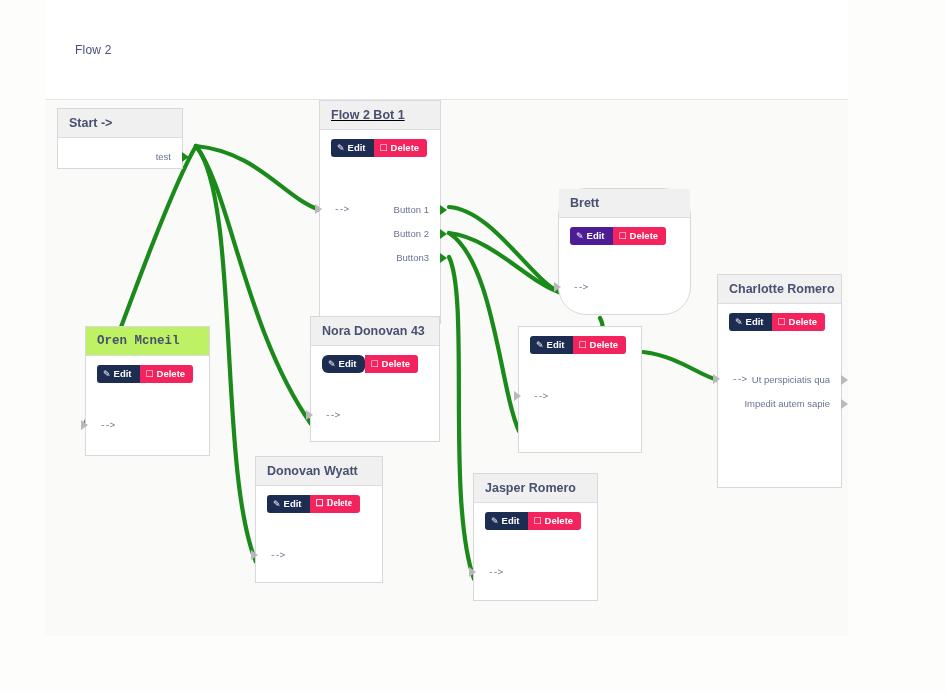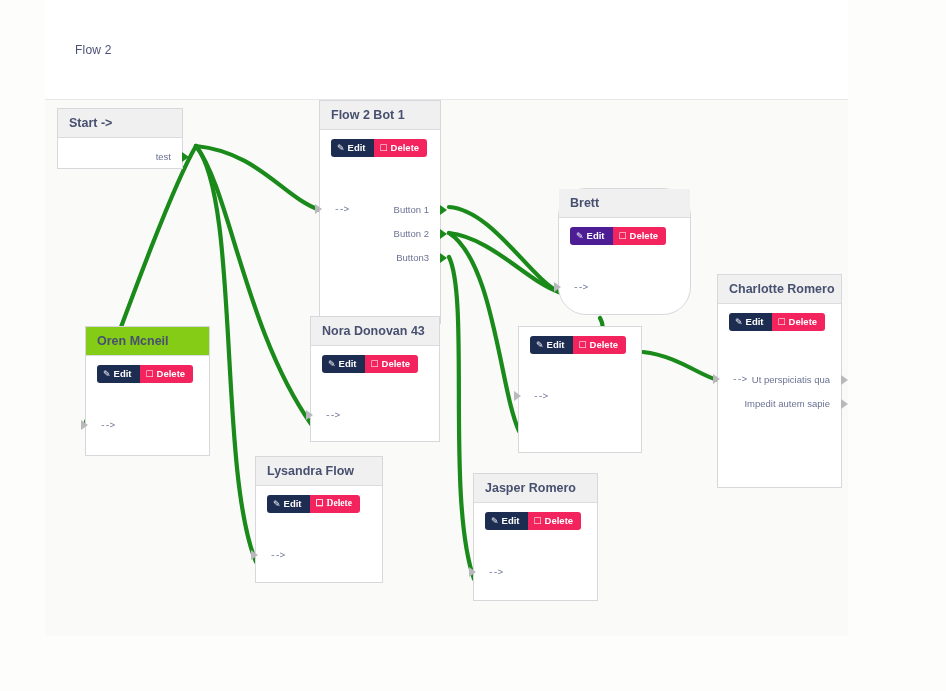--- a/index.html
+++ b/index.html
@@ -80,52 +80,52 @@
 
   <div id="nodes">
       <div class="node" style="left: 57px; top: 108px; width: 126px; height: 61px;">
         <div class="node-head" style="background: rgb(240, 240, 240); color: rgb(72, 80, 111);">Start -&gt;</div>
         <div class="node-body">
           <div class="ports" style="top: 12px;">
             <div class="port out" style="color: rgb(107, 114, 147);"><span>test</span><span class="tri out"></span></div>
           </div>
         </div>
       </div>
-      <div class="node" style="left: 319px; top: 100px; width: 122px; height: 224px;">
+      <div class="node" style="left: 319px; top: 100px; width: 122px; height: 224px; text-decoration: underline;">
         <div class="node-head" style="background: rgb(240, 240, 240); color: rgb(72, 80, 111);">Flow 2 Bot 1</div>
         <div class="node-body">
           <div class="btnrow"><span class="btn btn-edit" style="background: rgb(29, 45, 82);"><span class="gly">✎</span><span>Edit</span></span><span class="btn btn-del" style="background: rgb(243, 36, 93);"><span class="gly">☐</span><span>Delete</span></span></div>
           <div class="ports" style="top: 72px; position: absolute;">
             <div class="port in" style="color: rgb(107, 114, 147);"><span class="tri in"></span><span class="arrowtxt">--&gt;</span></div>
             <div class="port out" style="margin-top: -14px; color: rgb(107, 114, 147);"><span>Button 1</span><span class="tri out"></span></div>
             <div class="port out" style="margin-top: 10px; color: rgb(107, 114, 147);"><span>Button 2</span><span class="tri out"></span></div>
             <div class="port out" style="margin-top: 10px; color: rgb(107, 114, 147);"><span>Button3</span><span class="tri out"></span></div>
           </div>
         </div>
       </div>
       <div class="node" style="left: 85px; top: 326px; width: 125px; height: 130px;">
-        <div class="node-head" style="background: #84cc16; color: rgb(72, 80, 111);">Oren Mcneil</div>
+        <div class="node-head" style="background: #bef264; color: rgb(72, 80, 111); font-family: Liberation Mono, monospace;">Oren Mcneil</div>
         <div class="node-body">
           <div class="btnrow"><span class="btn btn-edit" style="background: rgb(29, 45, 82);"><span class="gly">✎</span><span>Edit</span></span><span class="btn btn-del" style="background: rgb(243, 36, 93);"><span class="gly">☐</span><span>Delete</span></span></div>
           <div class="ports" style="top: 62px;">
             <div class="port in" style="color: rgb(107, 114, 147);"><span class="tri in"></span><span class="arrowtxt">--&gt;</span></div>
           </div>
         </div>
       </div>
       <div class="node" style="left: 310px; top: 316px; width: 130px; height: 126px;">
         <div class="node-head" style="background: rgb(240, 240, 240); color: rgb(72, 80, 111);">Nora Donovan 43</div>
         <div class="node-body">
-          <div class="btnrow"><span class="btn btn-edit" style="background: rgb(29, 45, 82);"><span class="gly">✎</span><span>Edit</span></span><span class="btn btn-del" style="background: rgb(243, 36, 93);"><span class="gly">☐</span><span>Delete</span></span></div>
+          <div class="btnrow"><span class="btn btn-edit" style="background: rgb(29, 45, 82); border-radius: 6px;"><span class="gly">✎</span><span>Edit</span></span><span class="btn btn-del" style="background: rgb(243, 36, 93);"><span class="gly">☐</span><span>Delete</span></span></div>
           <div class="ports" style="top: 62px;">
             <div class="port in" style="color: rgb(107, 114, 147);"><span class="tri in"></span><span class="arrowtxt">--&gt;</span></div>
           </div>
         </div>
       </div>
       <div class="node" style="left: 255px; top: 456px; width: 128px; height: 127px;">
-        <div class="node-head" style="background: rgb(240, 240, 240); color: rgb(72, 80, 111);">Lysandra Flow</div>
+        <div class="node-head" style="background: rgb(240, 240, 240); color: rgb(72, 80, 111);">Donovan Wyatt</div>
         <div class="node-body">
           <div class="btnrow"><span class="btn btn-edit" style="background: rgb(29, 45, 82);"><span class="gly">✎</span><span>Edit</span></span><span class="btn btn-del" style="background: rgb(243, 36, 93); font-family: Liberation Serif, serif;"><span class="gly">☐</span><span>Delete</span></span></div>
           <div class="ports" style="top: 62px;">
             <div class="port in" style="color: rgb(107, 114, 147);"><span class="tri in"></span><span class="arrowtxt">--&gt;</span></div>
           </div>
         </div>
       </div>
       <div class="node" style="left: 558px; top: 188px; width: 133px; height: 127px; border-radius: 28px;">
         <div class="node-head" style="background: rgb(240, 240, 240); color: rgb(72, 80, 111);">Brett</div>
         <div class="node-body">

